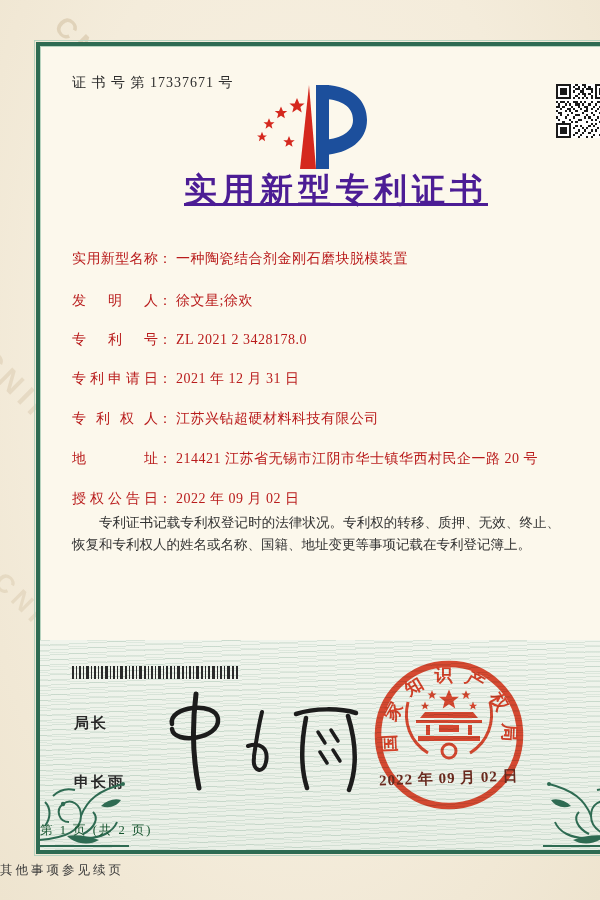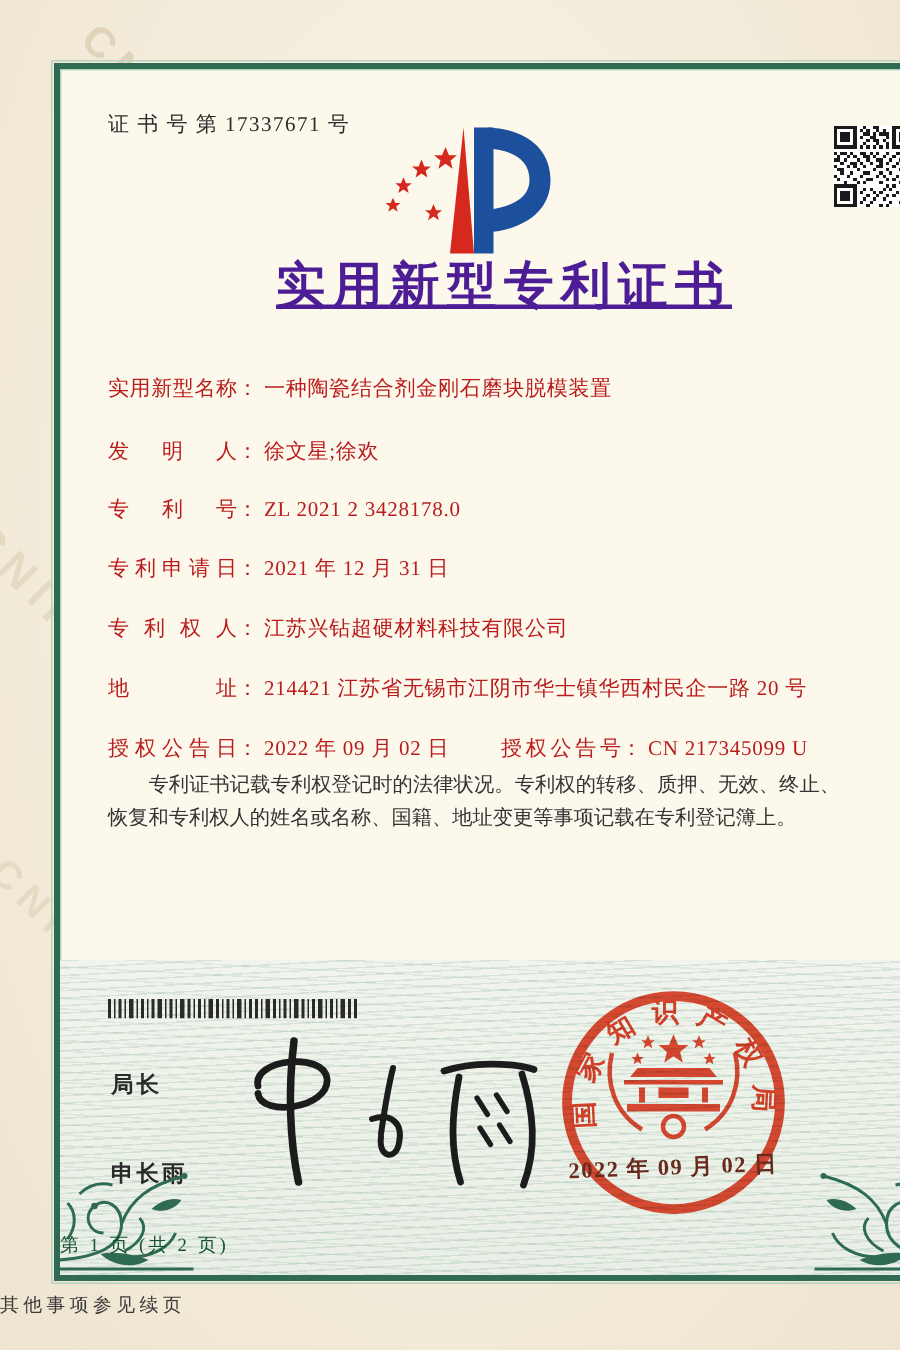--- a/index.html
+++ b/index.html
@@ -128,23 +128,20 @@
       <span class="fl">专利申请日</span><span class="fc">：</span><span class="fv">2021 年 12 月 31 日</span>
     </div>
     <div class="frow" style="top:364px">
       <span class="fl">专利权人</span><span class="fc">：</span><span class="fv">江苏兴钻超硬材料科技有限公司</span>
     </div>
     <div class="frow" style="top:404px">
       <span class="fl">地址</span><span class="fc">：</span><span class="fv">214421 江苏省无锡市江阴市华士镇华西村民企一路 20 号</span>
     </div>
     <div class="frow" style="top:444px">
       <span class="fl">授权公告日</span><span class="fc">：</span><span class="fv">2022 年 09 月 02 日</span>
-      <span class="frow2">
-        <span class="fl" style="width:80px">授权公告号</span><span class="fc">：</span><span class="fv">CN 217345099 U</span>
-      </span>
     </div>
   </div>
 
   <div class="paras">
     <p>专利证书记载专利权登记时的法律状况。专利权的转移、质押、无效、终止、恢复和专利权人的姓名或名称、国籍、地址变更等事项记载在专利登记簿上。</p>
   </div>
 
   <svg class="barcode" viewBox="0 0 166 13" preserveAspectRatio="none" aria-hidden="true">
     <path fill="#2a2a2a" d="M0 0h2v13h-2z M4 0h1v13h-1z M7 0h2v13h-2z M11 0h1v13h-1z M14 0h3v13h-3z M19 0h1v13h-1z M22 0h2v13h-2z M26 0h1v13h-1z M29 0h2v13h-2z M33 0h3v13h-3z M38 0h1v13h-1z M41 0h2v13h-2z M45 0h1v13h-1z M48 0h3v13h-3z M53 0h2v13h-2z M57 0h1v13h-1z M60 0h2v13h-2z M64 0h1v13h-1z M67 0h3v13h-3z M72 0h2v13h-2z M76 0h1v13h-1z M79 0h2v13h-2z M83 0h1v13h-1z M86 0h3v13h-3z M91 0h1v13h-1z M94 0h2v13h-2z M98 0h2v13h-2z M102 0h1v13h-1z M105 0h3v13h-3z M110 0h2v13h-2z M114 0h1v13h-1z M117 0h2v13h-2z M121 0h1v13h-1z M124 0h3v13h-3z M129 0h2v13h-2z M133 0h1v13h-1z M136 0h2v13h-2z M140 0h3v13h-3z M145 0h1v13h-1z M148 0h2v13h-2z M152 0h1v13h-1z M155 0h3v13h-3z M160 0h2v13h-2z M164 0h2v13h-2z"></path>
   </svg>

